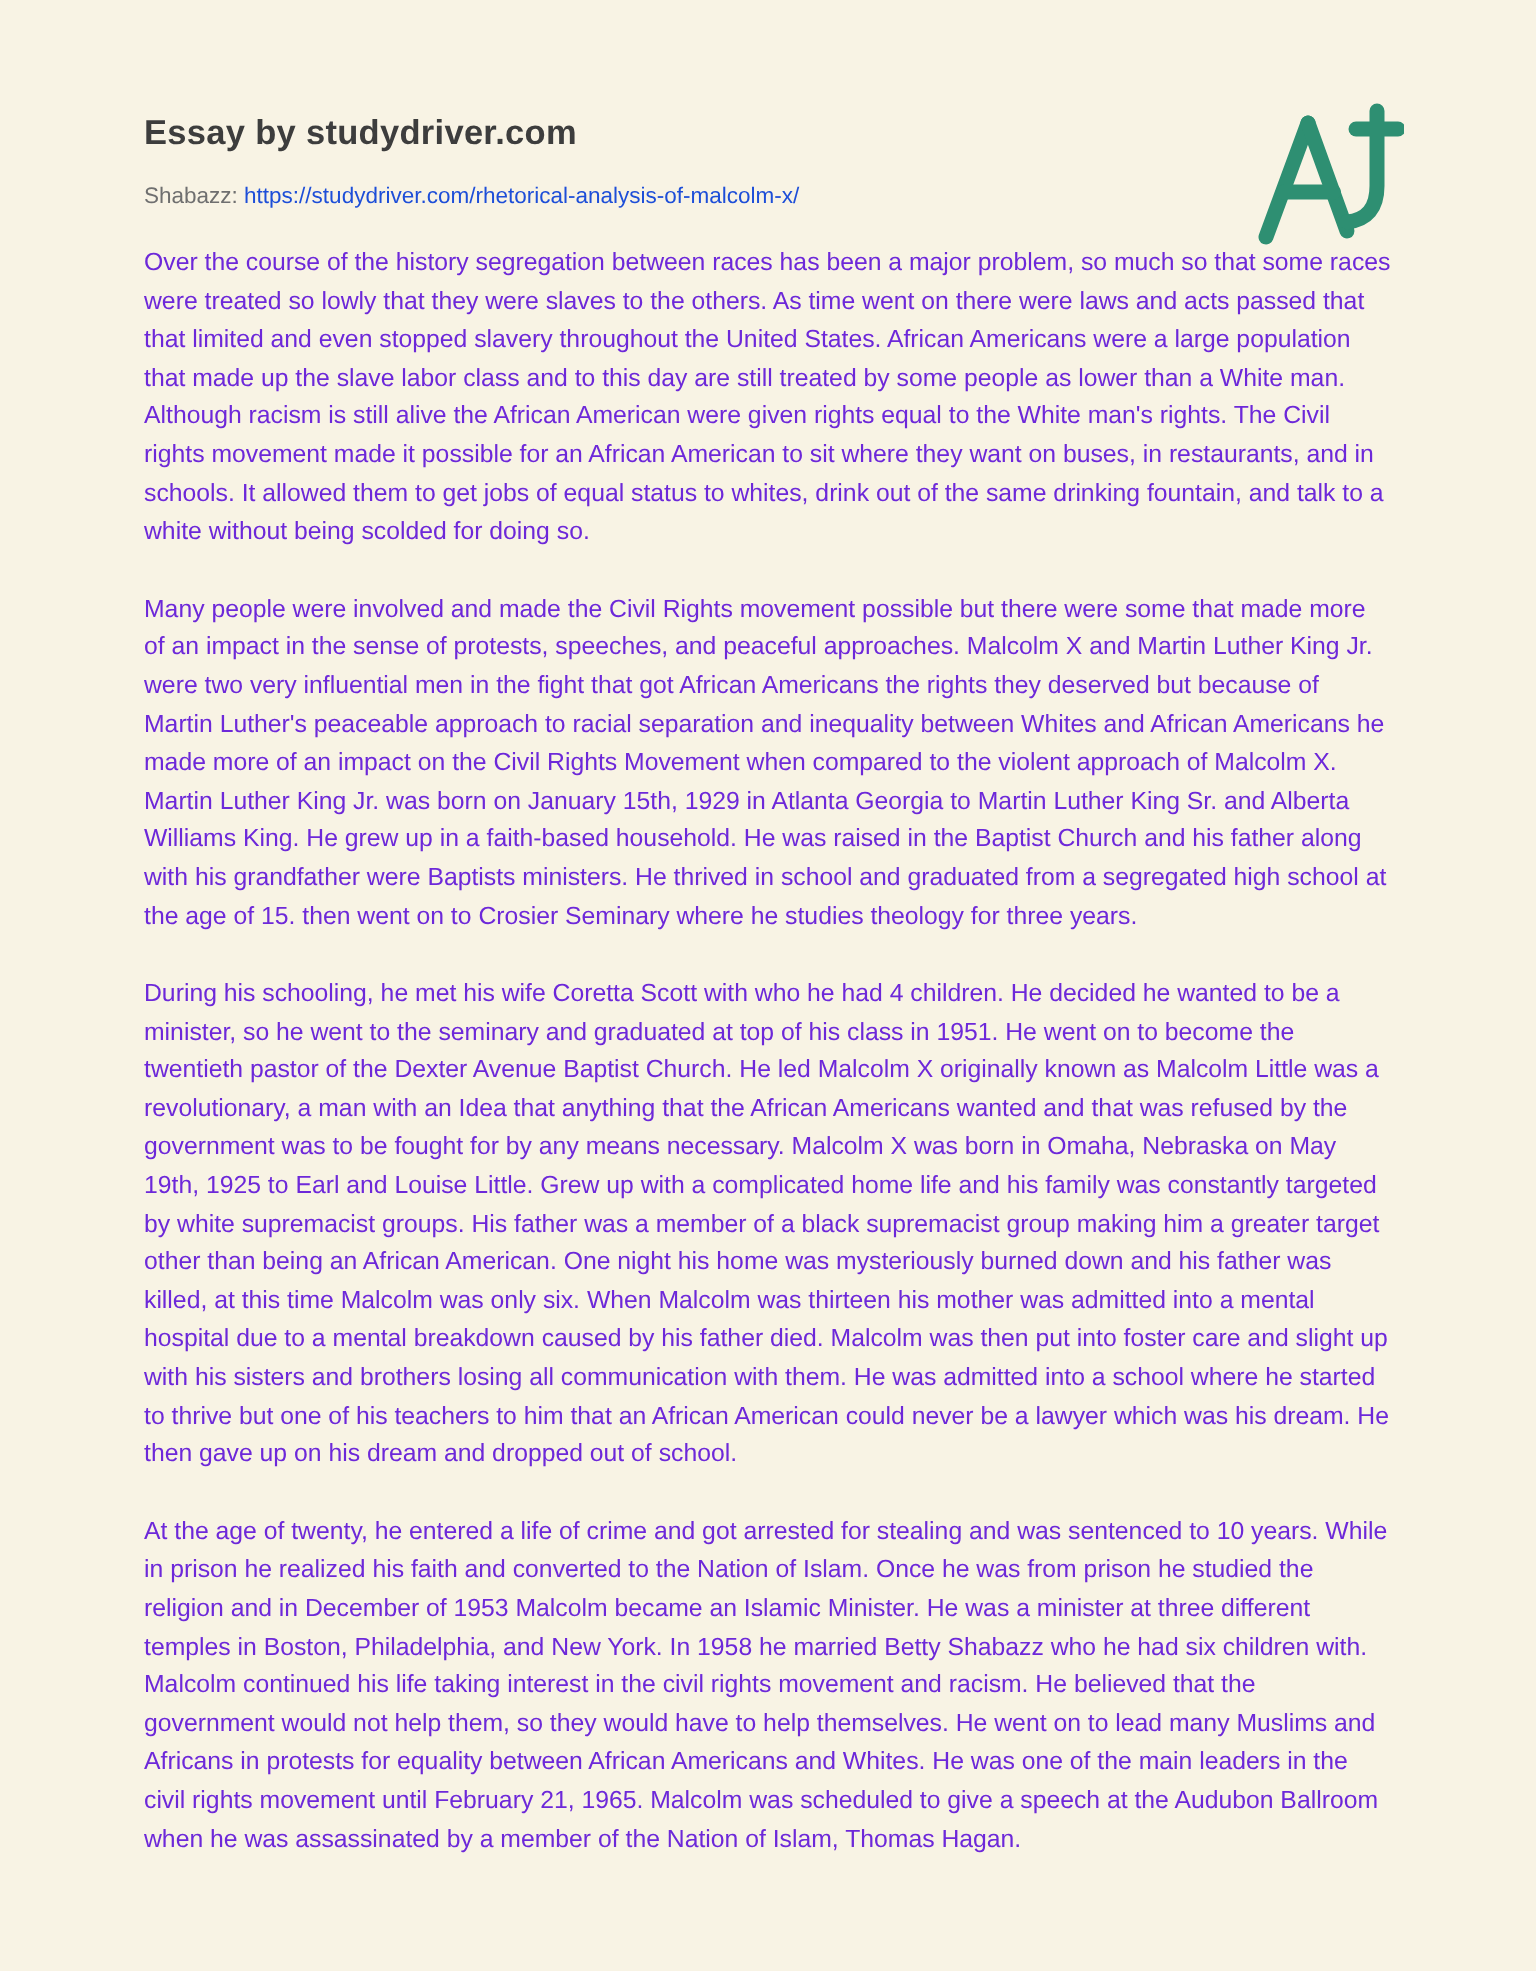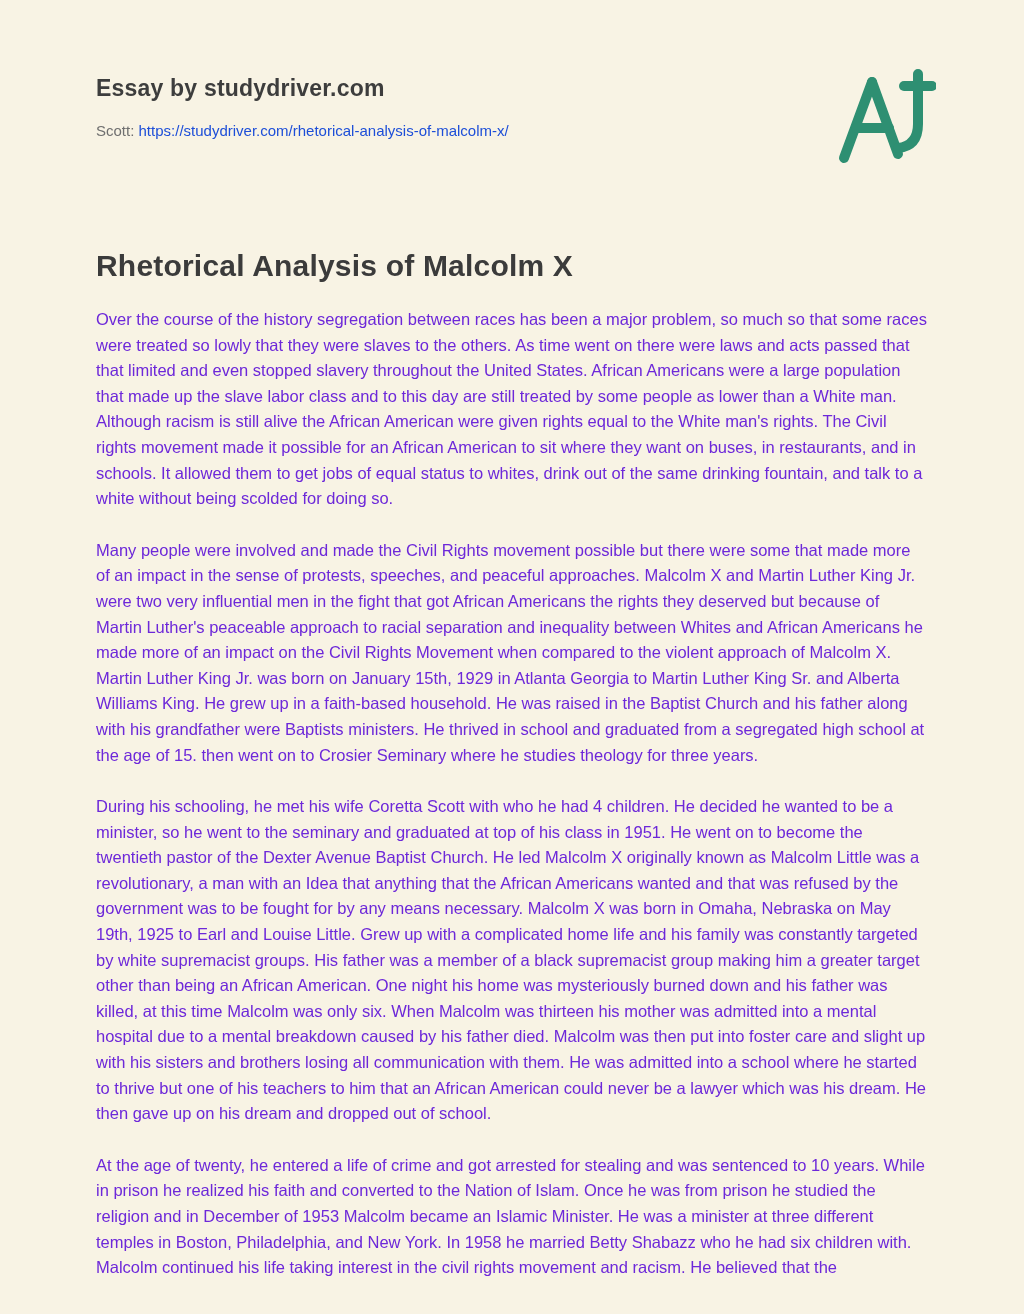--- a/index.html
+++ b/index.html
@@ -57,40 +57,39 @@
   }
 </style>
 </head>
 <body>
 
 <div class="page">
 
   <div class="header">
     <h1 class="header-title">Essay by studydriver.com</h1>
     <div class="source-line">
-      <span>Scott:</span>
+      <span>Shabazz:</span>
       <a href="#">https://studydriver.com/rhetorical-analysis-of-malcolm-x/</a>
     </div>
   </div>
 
   <div class="logo">
     <svg viewBox="0 0 104 100" width="104" height="100" aria-hidden="true">
       <g fill="none" stroke="#2e8f72" stroke-width="10" stroke-linecap="round" stroke-linejoin="round">
 
         <path d="M12 90 L40 14"></path>
         <path d="M40 14 L66 86"></path>
         <path d="M24 60 L57 60"></path>
 
         <path d="M86 6 L86 56 Q86 78 66 80"></path>
         <path d="M72 18 L100 18"></path>
       </g>
     </svg>
   </div>
 
-  <h2 class="article-title">Rhetorical Analysis of Malcolm X</h2>
 
   <div class="article-body">
     <p>Over the course of the history segregation between races has been a major problem, so much so that some races were treated so lowly that they were slaves to the others. As time went on there were laws and acts passed that that limited and even stopped slavery throughout the United States. African Americans were a large population that made up the slave labor class and to this day are still treated by some people as lower than a White man. Although racism is still alive the African American were given rights equal to the White man's rights. The Civil rights movement made it possible for an African American to sit where they want on buses, in restaurants, and in schools. It allowed them to get jobs of equal status to whites, drink out of the same drinking fountain, and talk to a white without being scolded for doing so.</p>
     <p>Many people were involved and made the Civil Rights movement possible but there were some that made more of an impact in the sense of protests, speeches, and peaceful approaches. Malcolm X and Martin Luther King Jr. were two very influential men in the fight that got African Americans the rights they deserved but because of Martin Luther's peaceable approach to racial separation and inequality between Whites and African Americans he made more of an impact on the Civil Rights Movement when compared to the violent approach of Malcolm X. Martin Luther King Jr. was born on January 15th, 1929 in Atlanta Georgia to Martin Luther King Sr. and Alberta Williams King. He grew up in a faith-based household. He was raised in the Baptist Church and his father along with his grandfather were Baptists ministers. He thrived in school and graduated from a segregated high school at the age of 15. then went on to Crosier Seminary where he studies theology for three years.</p>
     <p>During his schooling, he met his wife Coretta Scott with who he had 4 children. He decided he wanted to be a minister, so he went to the seminary and graduated at top of his class in 1951. He went on to become the twentieth pastor of the Dexter Avenue Baptist Church. He led Malcolm X originally known as Malcolm Little was a revolutionary, a man with an Idea that anything that the African Americans wanted and that was refused by the government was to be fought for by any means necessary. Malcolm X was born in Omaha, Nebraska on May 19th, 1925 to Earl and Louise Little. Grew up with a complicated home life and his family was constantly targeted by white supremacist groups. His father was a member of a black supremacist group making him a greater target other than being an African American. One night his home was mysteriously burned down and his father was killed, at this time Malcolm was only six. When Malcolm was thirteen his mother was admitted into a mental hospital due to a mental breakdown caused by his father died. Malcolm was then put into foster care and slight up with his sisters and brothers losing all communication with them. He was admitted into a school where he started to thrive but one of his teachers to him that an African American could never be a lawyer which was his dream. He then gave up on his dream and dropped out of school.</p>
     <p>At the age of twenty, he entered a life of crime and got arrested for stealing and was sentenced to 10 years. While in prison he realized his faith and converted to the Nation of Islam. Once he was from prison he studied the religion and in December of 1953 Malcolm became an Islamic Minister. He was a minister at three different temples in Boston, Philadelphia, and New York. In 1958 he married Betty Shabazz who he had six children with. Malcolm continued his life taking interest in the civil rights movement and racism. He believed that the government would not help them, so they would have to help themselves. He went on to lead many Muslims and Africans in protests for equality between African Americans and Whites. He was one of the main leaders in the civil rights movement until February 21, 1965. Malcolm was scheduled to give a speech at the Audubon Ballroom when he was assassinated by a member of the Nation of Islam, Thomas Hagan.</p>
   </div>
 
 </div>
 

